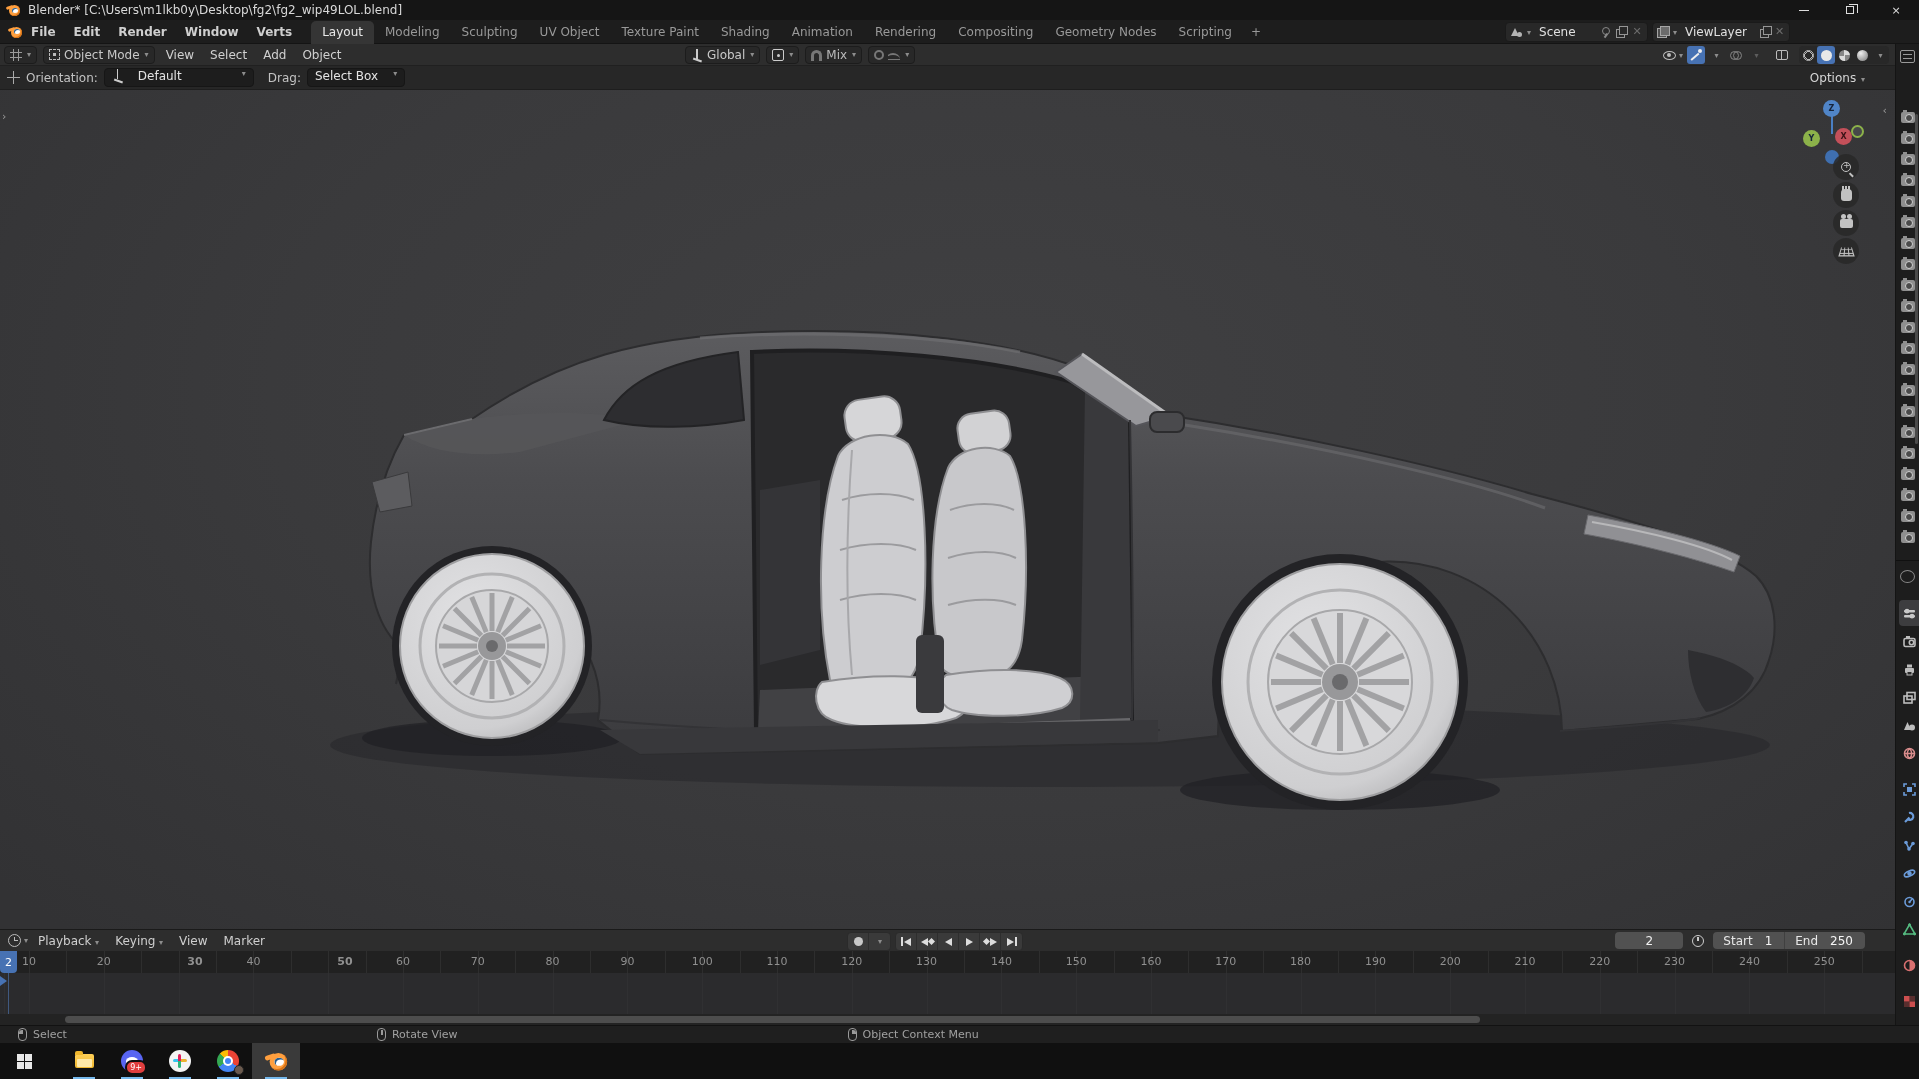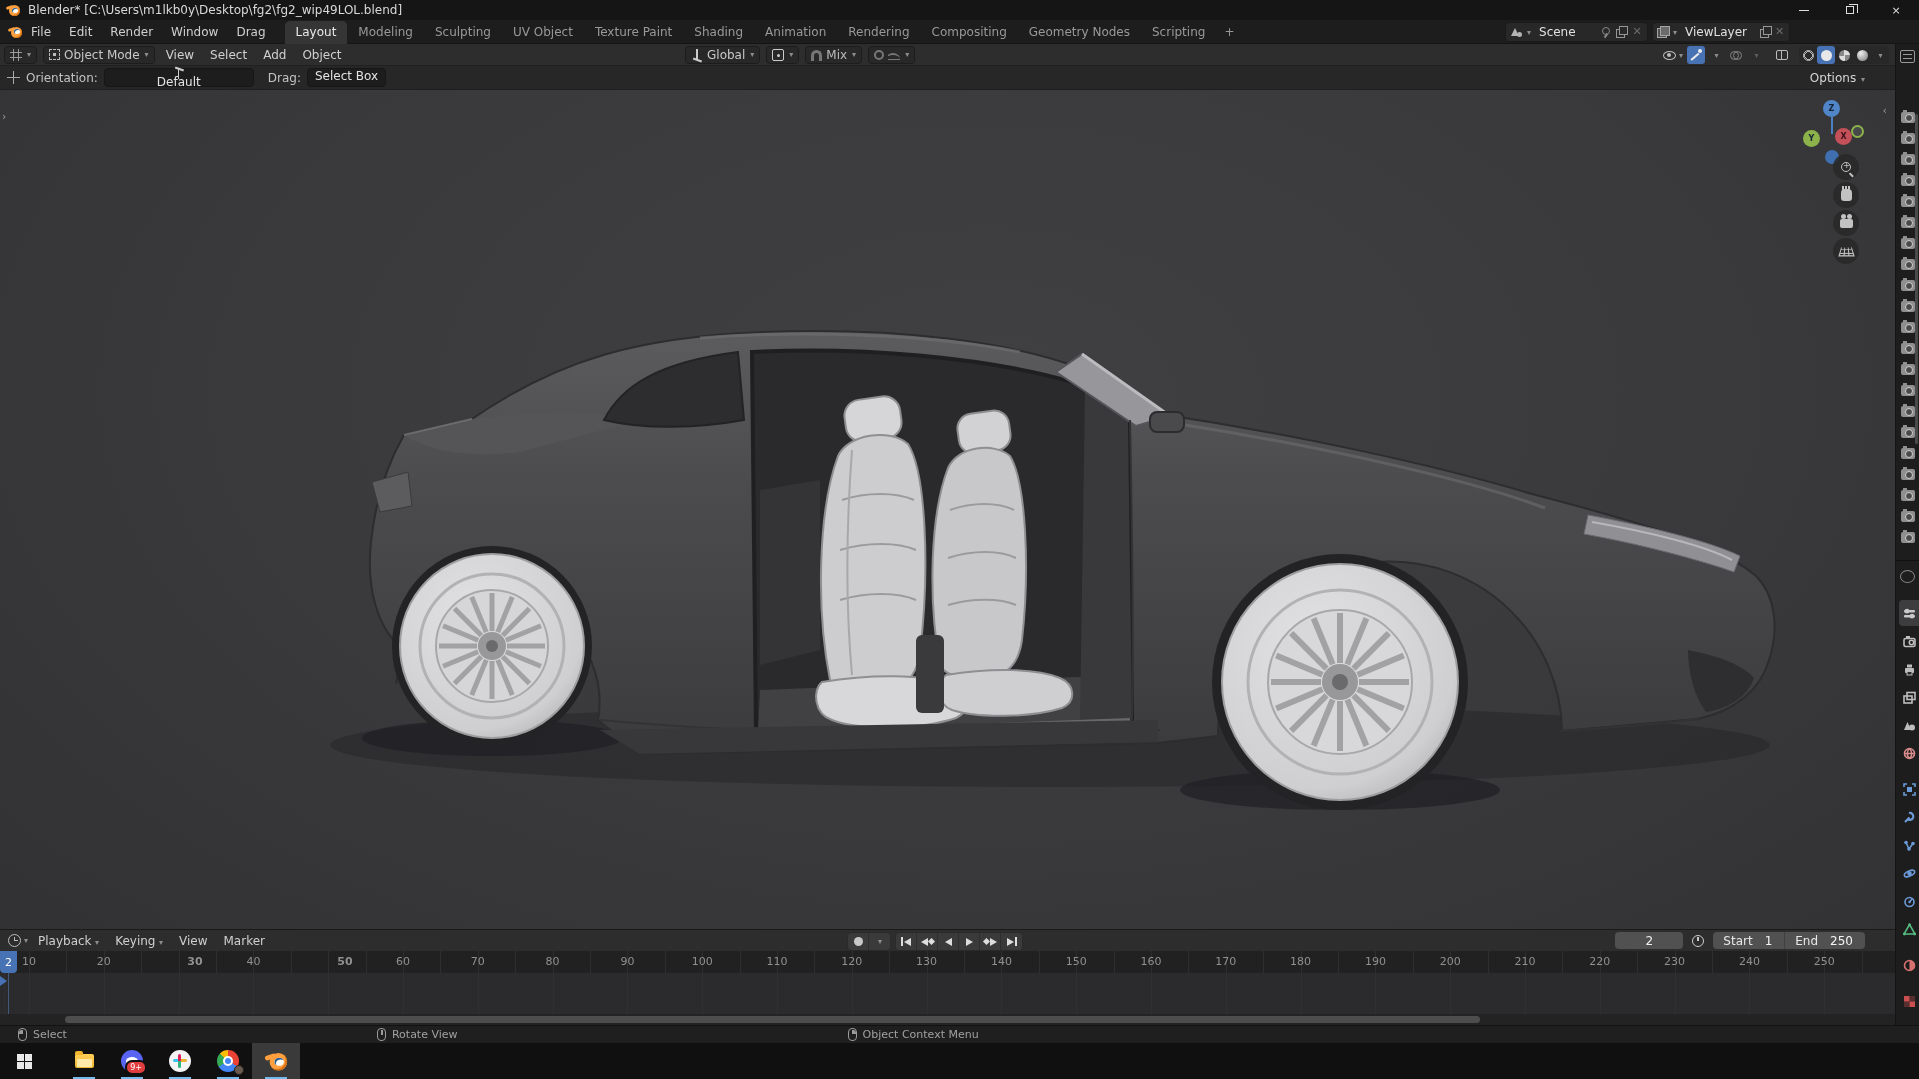--- a/index.html
+++ b/index.html
@@ -18,21 +18,21 @@
   .winbtn .rest:before { content:""; position:absolute; left:2px; top:-3px; width:8px; height:8px; border:1px solid #ddd; border-left:none; border-bottom:none; }
 
   
   .blogo { width:14px; height:12px; position:relative; display:inline-block; }
   .blogo:before { content:""; position:absolute; right:0; top:1px; width:11px; height:11px; border-radius:50%; background:#ff9f3e; box-shadow:inset -1px -1px 0 #d87418; }
   .blogo:after { content:""; position:absolute; right:2.5px; top:3.5px; width:6px; height:5px; border-radius:50%; background:#fff; box-shadow:inset 1px 1px 0 #2a5d8c; }
   .blogo .tail { position:absolute; left:0; top:2px; width:7px; height:3px; background:#ff9f3e; border-radius:2px; transform:rotate(-18deg); }
 
   
   .topbar { position:absolute; left:0; top:20px; width:1919px; height:24px; background:#1d1d1d; border-bottom:1px solid #141414; display:flex; align-items:center; }
-  .menu-item { padding:0 9px; color:#cfcfcf; line-height:24px; }
+  .menu-item { padding:0 9px; color:#cfcfcf; line-height:24px;font-weight:bold; }
   .ws-tabs { display:flex; margin-left:10px; height:24px; align-items:flex-end; }
   .ws-tab { padding:3px 11px 4px; color:#999; border-radius:5px 5px 0 0; line-height:16px; }
   .ws-tab.active { background:#353535; color:#e8e8e8; }
   .ws-add { color:#999; padding:0 8px; }
   .sel-field { position:absolute; top:2px; height:20px; background:#282828; border:1px solid #1a1a1a; border-radius:4px; display:flex; align-items:center; padding:0 4px; gap:4px; }
   .sel-field .txt { color:#e0e0e0; padding:0 4px; }
   .mini-ic { width:12px; height:12px; display:inline-block; position:relative; opacity:.85; }
   .ic-copy:before { content:""; position:absolute; left:1px; top:3px; width:7px; height:7px; border:1px solid #aaa; }
   .ic-copy:after { content:""; position:absolute; left:4px; top:0; width:7px; height:7px; border:1px solid #aaa; background:#282828; }
   .ic-x { color:#777; font-size:11px; line-height:12px; text-align:center; }
@@ -78,21 +78,21 @@
   .ic-gizmoh:before { content:""; position:absolute; left:1px; bottom:1px; width:10px; height:1.5px; background:#eee; transform:rotate(-40deg); transform-origin:left; }
   .ic-gizmoh:after { content:""; position:absolute; right:0; top:0; width:4px; height:4px; border-radius:50%; background:#eee; }
   .ic-overlay { width:12px; height:12px; position:relative; opacity:.55; }
   .ic-overlay:before { content:""; position:absolute; left:0; top:2px; width:7px; height:7px; border-radius:50%; border:1px solid #ccc; }
   .ic-overlay:after { content:""; position:absolute; right:0; top:2px; width:7px; height:7px; border-radius:50%; border:1px solid #ccc; }
   .ic-xray { width:12px; height:10px; border:1px solid #bbb; border-radius:2px; background:linear-gradient(90deg, transparent 45%, #bbb 45% 55%, transparent 55%); }
 
   
   .tool-row { position:absolute; left:0; top:66px; width:1895px; height:24px; background:#272727; border-bottom:1px solid #1e1e1e; display:flex; align-items:center; }
   .tr-label { color:#c3c3c3; margin:0 6px; }
-  .tr-pill { background:#1d1d1d; border:1px solid #161616; border-radius:4px; height:19px; display:flex; align-items:center; padding:0 7px; gap:6px; color:#e3e3e3;flex-direction:column; }
+  .tr-pill { background:#1d1d1d; border:1px solid #161616; border-radius:4px; height:19px; display:flex; padding:0 7px; gap:14px; color:#e3e3e3; }
   .ic-move { width:13px; height:13px; position:relative; margin-left:7px; }
   .ic-move:before { content:""; position:absolute; left:6px; top:0; width:1px; height:13px; background:#aaa; }
   .ic-move:after { content:""; position:absolute; left:0; top:6px; width:13px; height:1px; background:#aaa; }
   .options-btn { position:absolute; right:30px; color:#d5d5d5; }
 
   
   .canvas { position:absolute; left:0; top:90px; width:1895px; height:839px;
     background:radial-gradient(1300px 760px at 52% 36%, #404042 0%, #3a3a3c 55%, #323234 100%); }
   .edge-arrow { position:absolute; color:#9a9a9a; font-size:11px; }
   .navgizmo { position:absolute; right:28px; top:8px; width:62px; height:70px; }
@@ -233,21 +233,21 @@
 
   <div class="topbar">
     <span class="blogo" style="margin-left:8px">
         <span class="tail"></span>
       </span>
     <div id="topbar-menus" style="display:flex">
         <div class="menu-item">File</div>
         <div class="menu-item">Edit</div>
         <div class="menu-item">Render</div>
         <div class="menu-item">Window</div>
-        <div class="menu-item">Drag</div>
+        <div class="menu-item">Verts</div>
       </div>
     <div id="ws-tabs" class="ws-tabs">
         <div class="ws-tab active">Layout</div>
         <div class="ws-tab">Modeling</div>
         <div class="ws-tab">Sculpting</div>
         <div class="ws-tab">UV Object</div>
         <div class="ws-tab">Texture Paint</div>
         <div class="ws-tab">Shading</div>
         <div class="ws-tab">Animation</div>
         <div class="ws-tab">Rendering</div>

